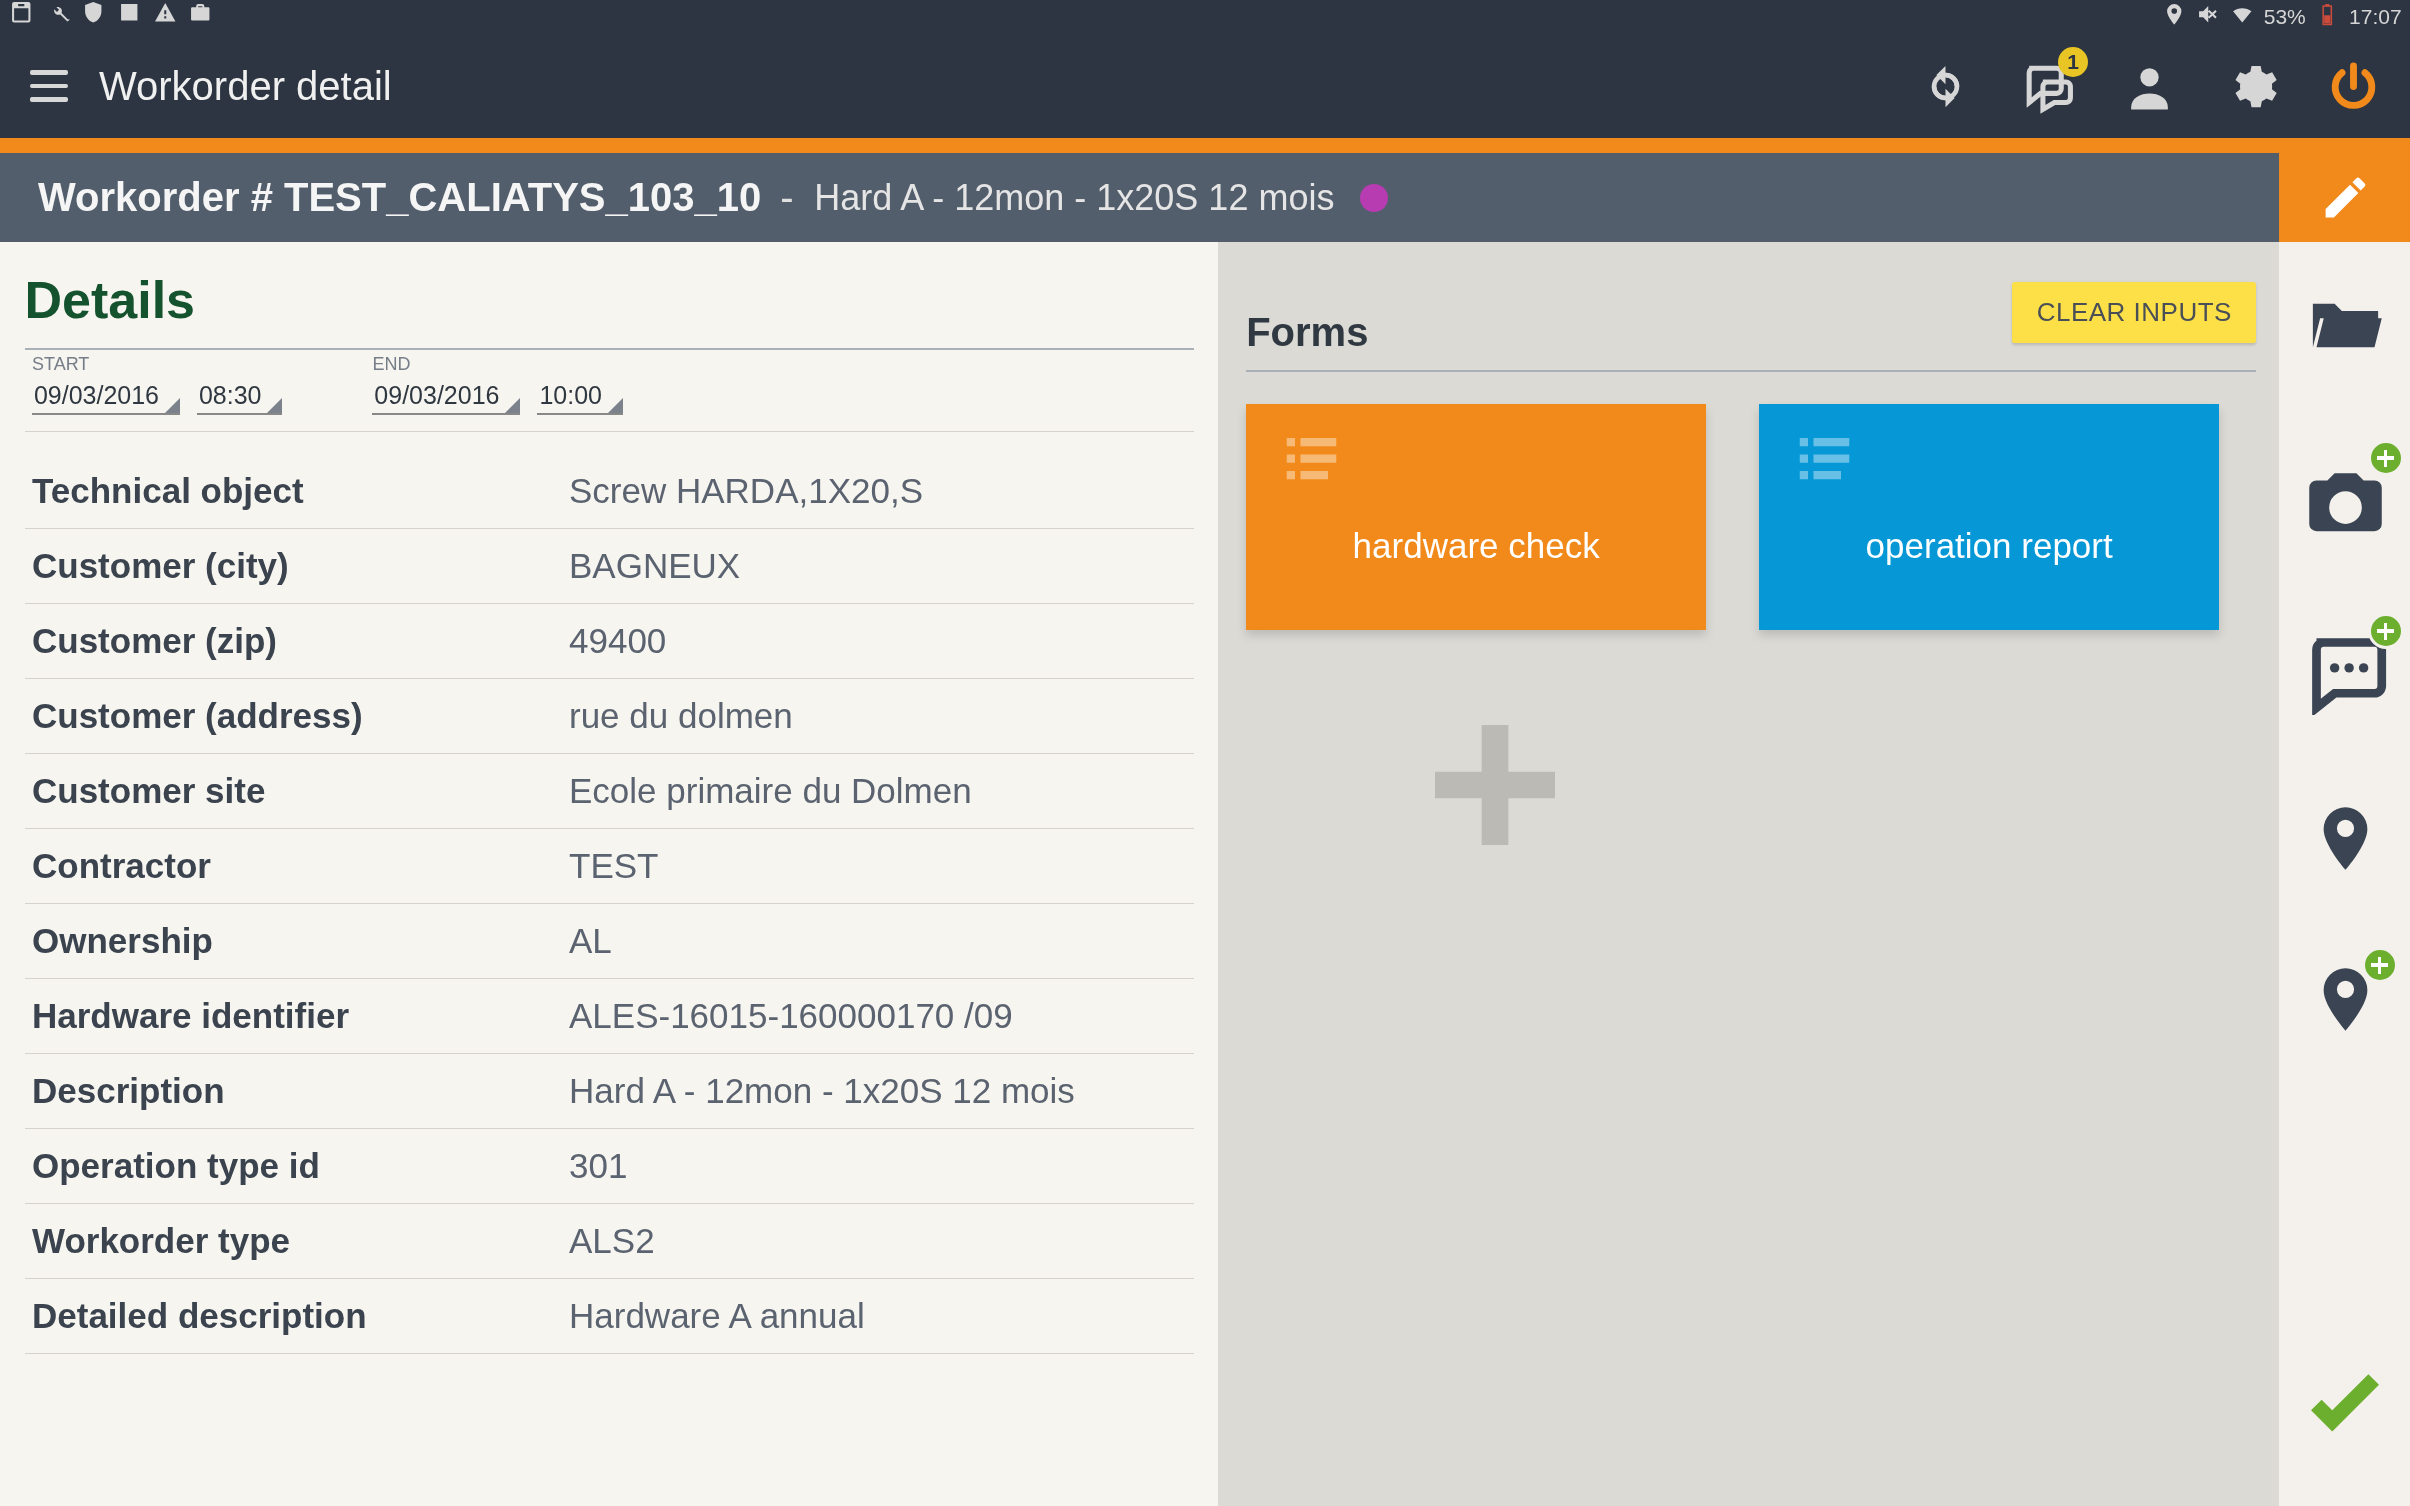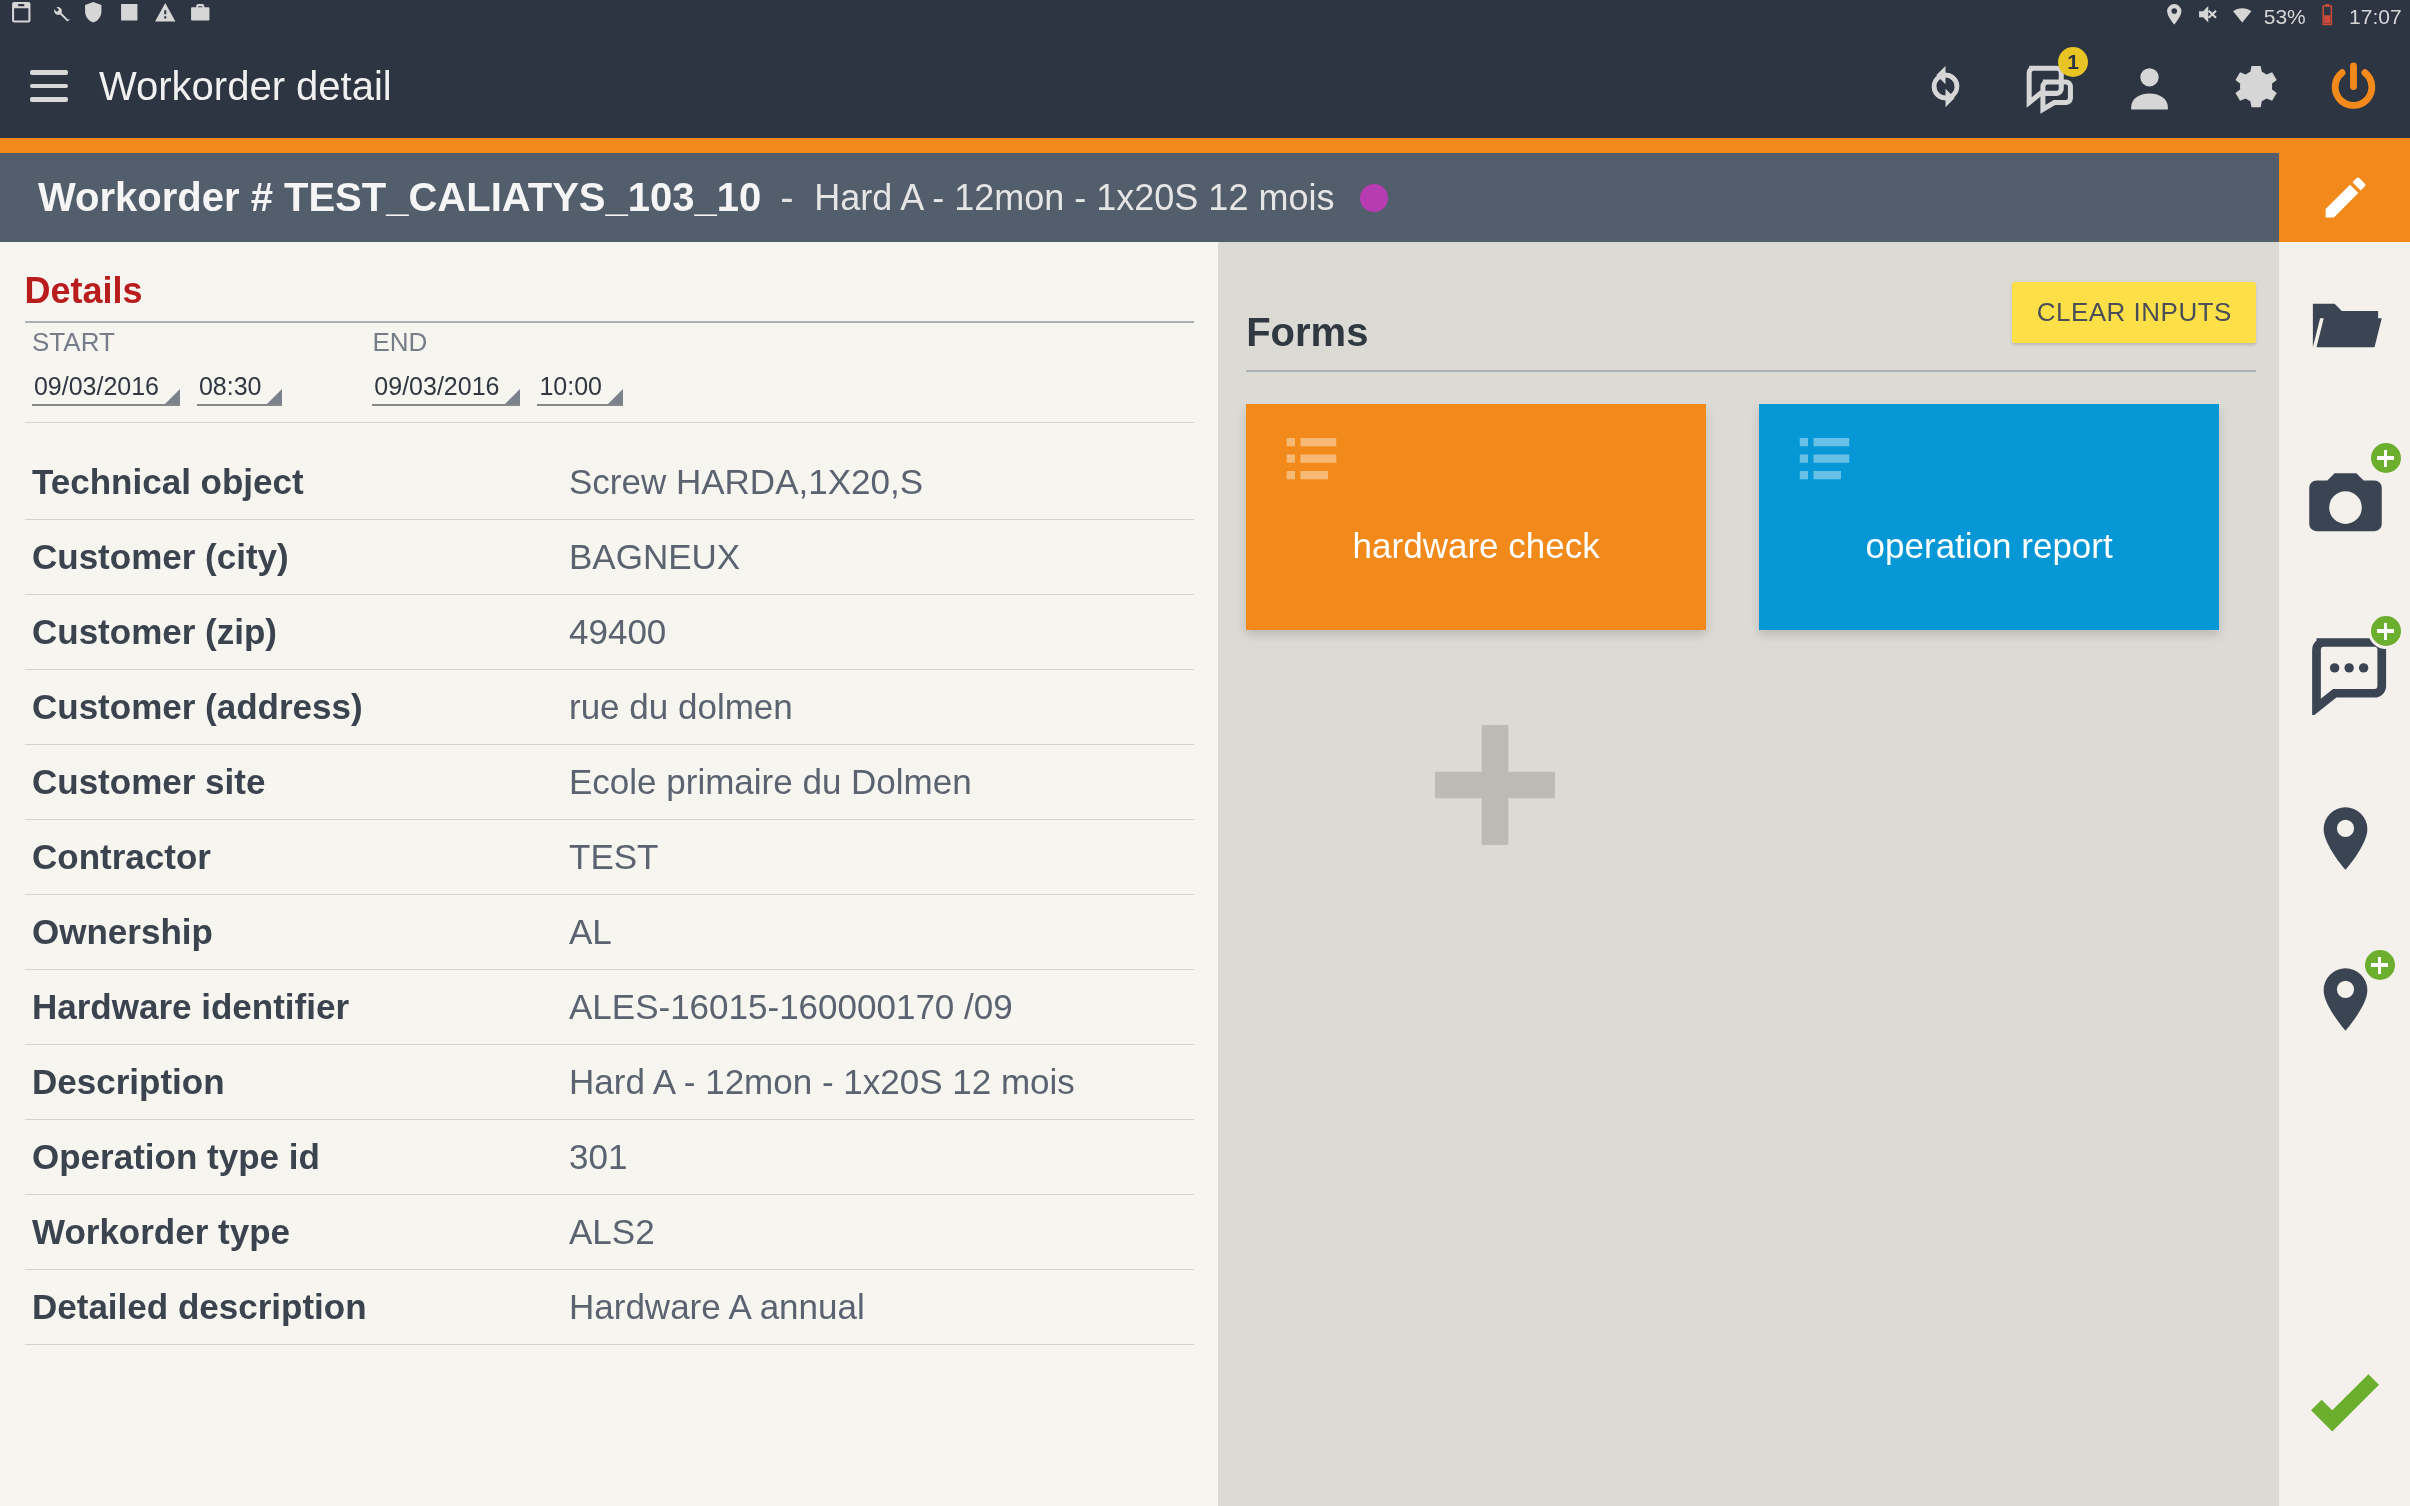--- a/index.html
+++ b/index.html
@@ -57,35 +57,35 @@
   .edit-tab svg { width: 53px; height: 53px; fill: #fff; }
 
   
   .content { flex: 1; display: flex; min-height: 0; }
 
   
   .details {
     flex: 1.03; padding: 28px 24.5px 0 24.5px; background: #f7f5f0; overflow: hidden;
   }
   .details-header {
-    font-size: 36px; font-weight: 700; color: #b91c1c;
-    padding-bottom: 9px; border-bottom: 2.8px solid #aab0b8;
+    font-size: 52px; font-weight: 700; color: #14532d;
+    padding-bottom: 18px; border-bottom: 2.8px solid #aab0b8;
   }
   .dt-block { margin-top: 22.6px; }
   .dt-row {
     display: flex; padding: 17px 7.5px; border-bottom: 1.9px solid #d6d3cc;
     font-size: 35px;
   }
   .dt-label { width: 537px; font-weight: 700; color: #3a434e; }
   .dt-value { color: #5a636f; }
   .dt-dates {
     display: flex; gap: 94px; padding: 3.8px 7.5px 19px 7.5px; border-bottom: 1.9px solid #d6d3cc;
   }
   .dt-date-col .dt-smlabel {
-    font-size: 26px; color: #757d88; margin-bottom: 12px;
+    font-size: 18px; color: #757d88; margin-bottom: 4px;
   }
   .dt-dateline { display: flex; gap: 21px; }
   .dt-dateval {
     font-size: 25px; color: #2f3740; position: relative; padding: 1.9px 17px 1.9px 1.9px;
   }
   .dt-dateval::after {
     content: ""; position: absolute; right: -3.8px; bottom: -1.9px;
     width: 0; height: 0; border-style: solid; border-width: 0 0 15px 15px;
     border-color: transparent transparent #7b828c transparent;
   }

